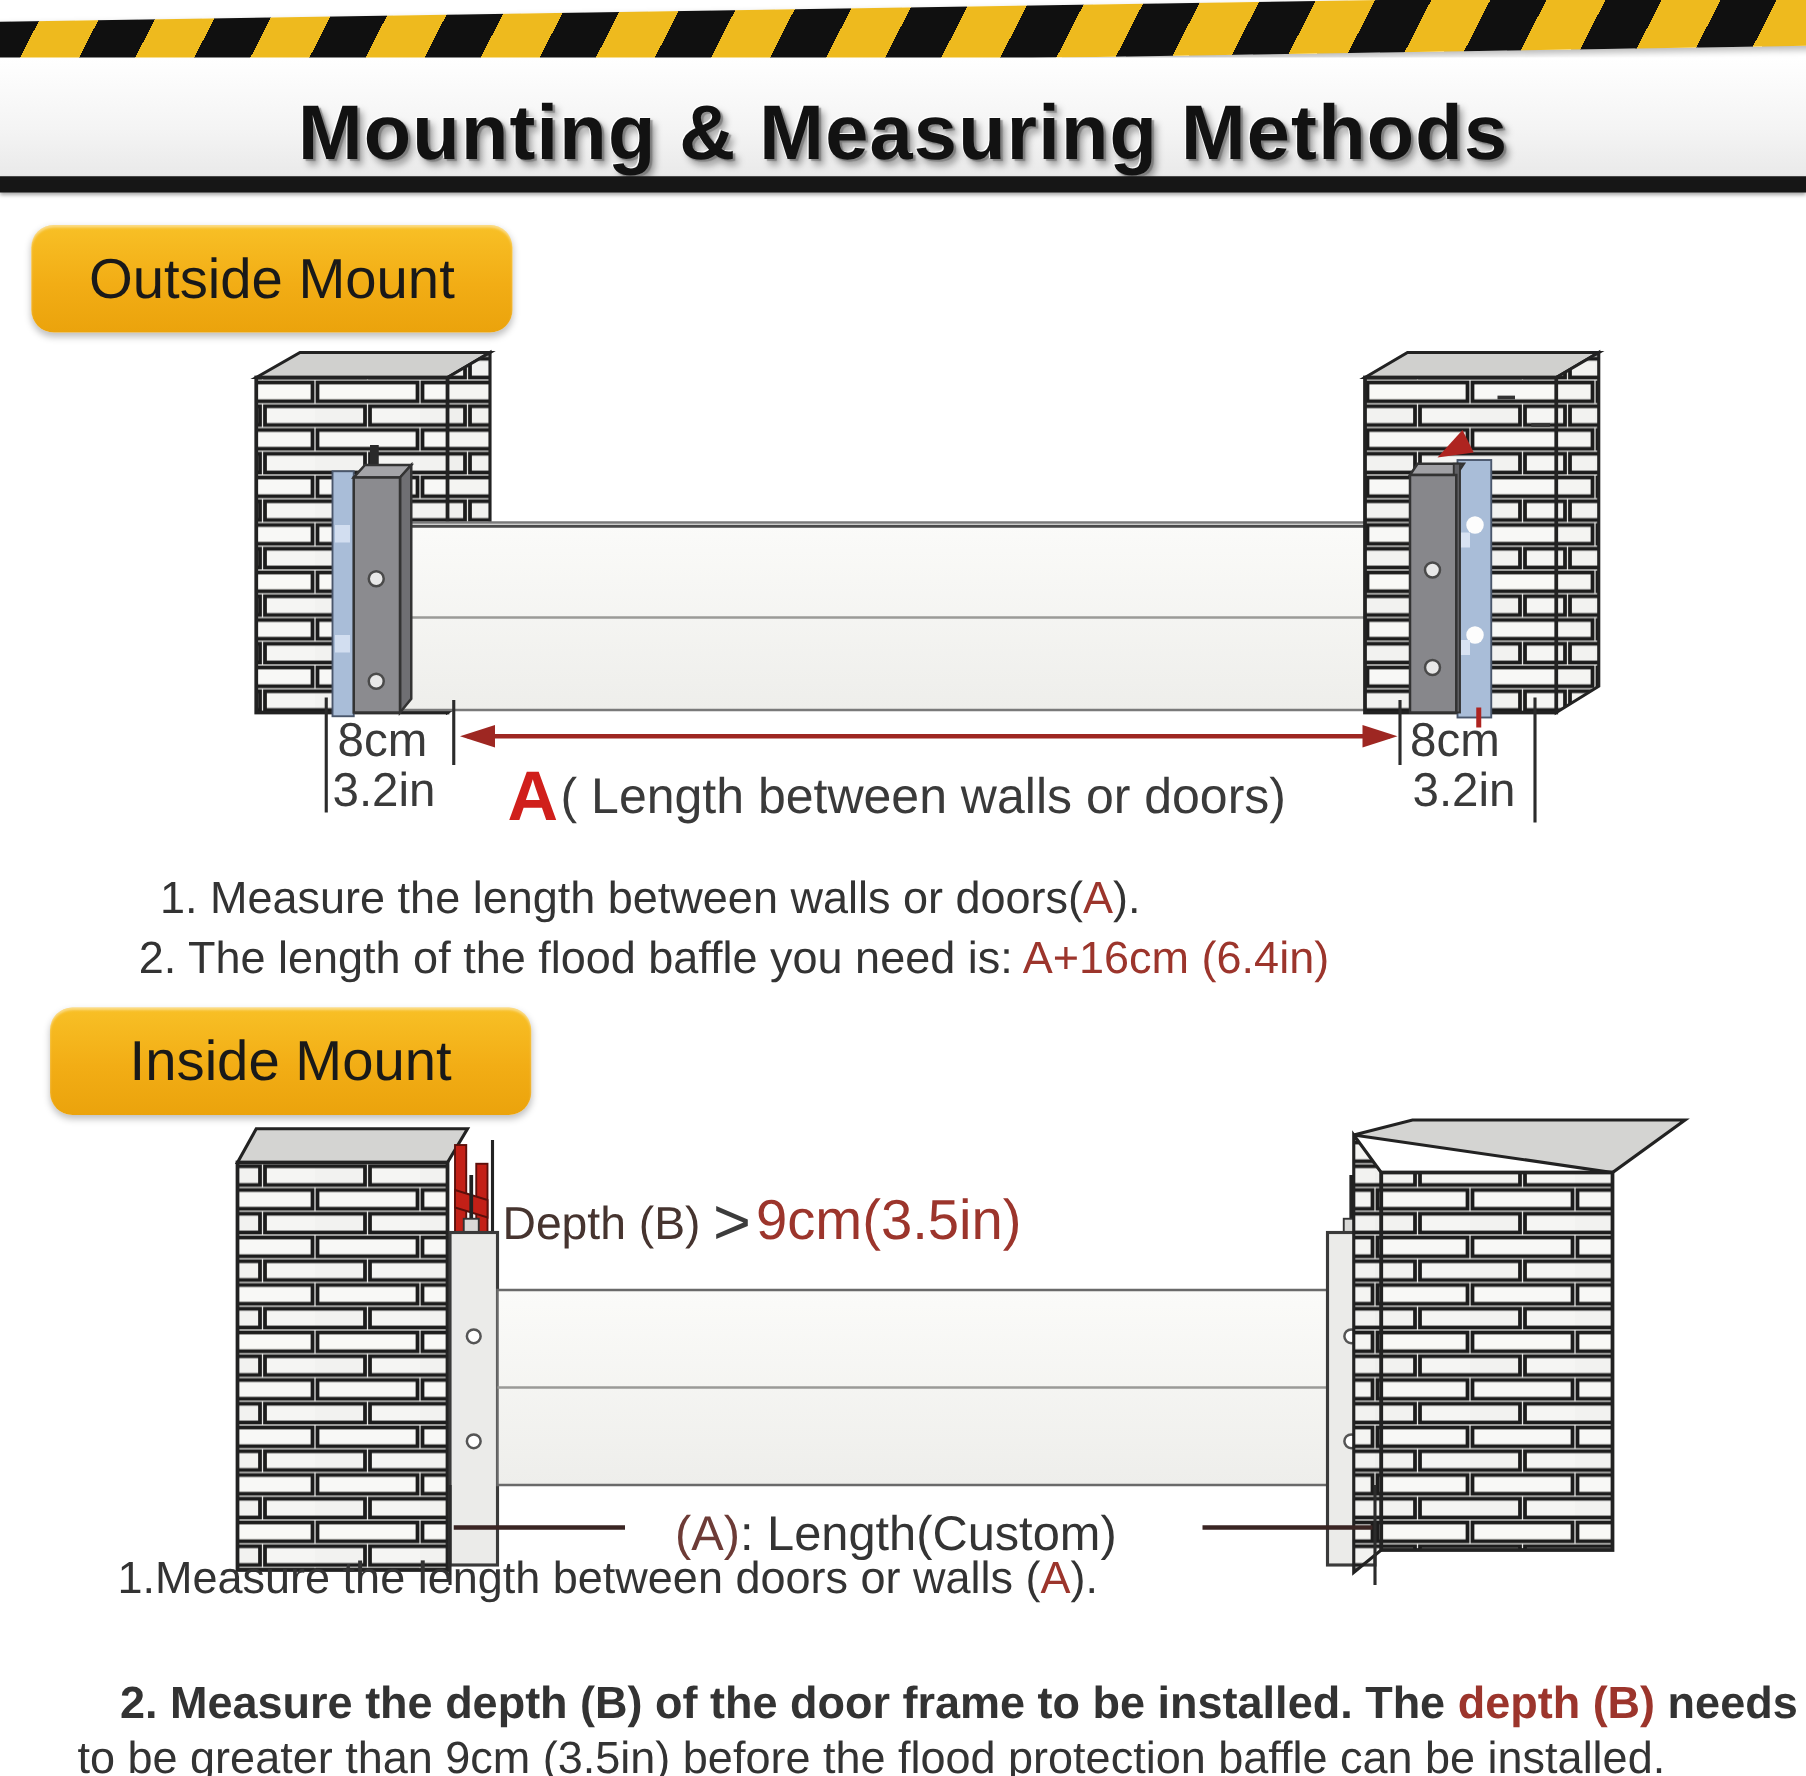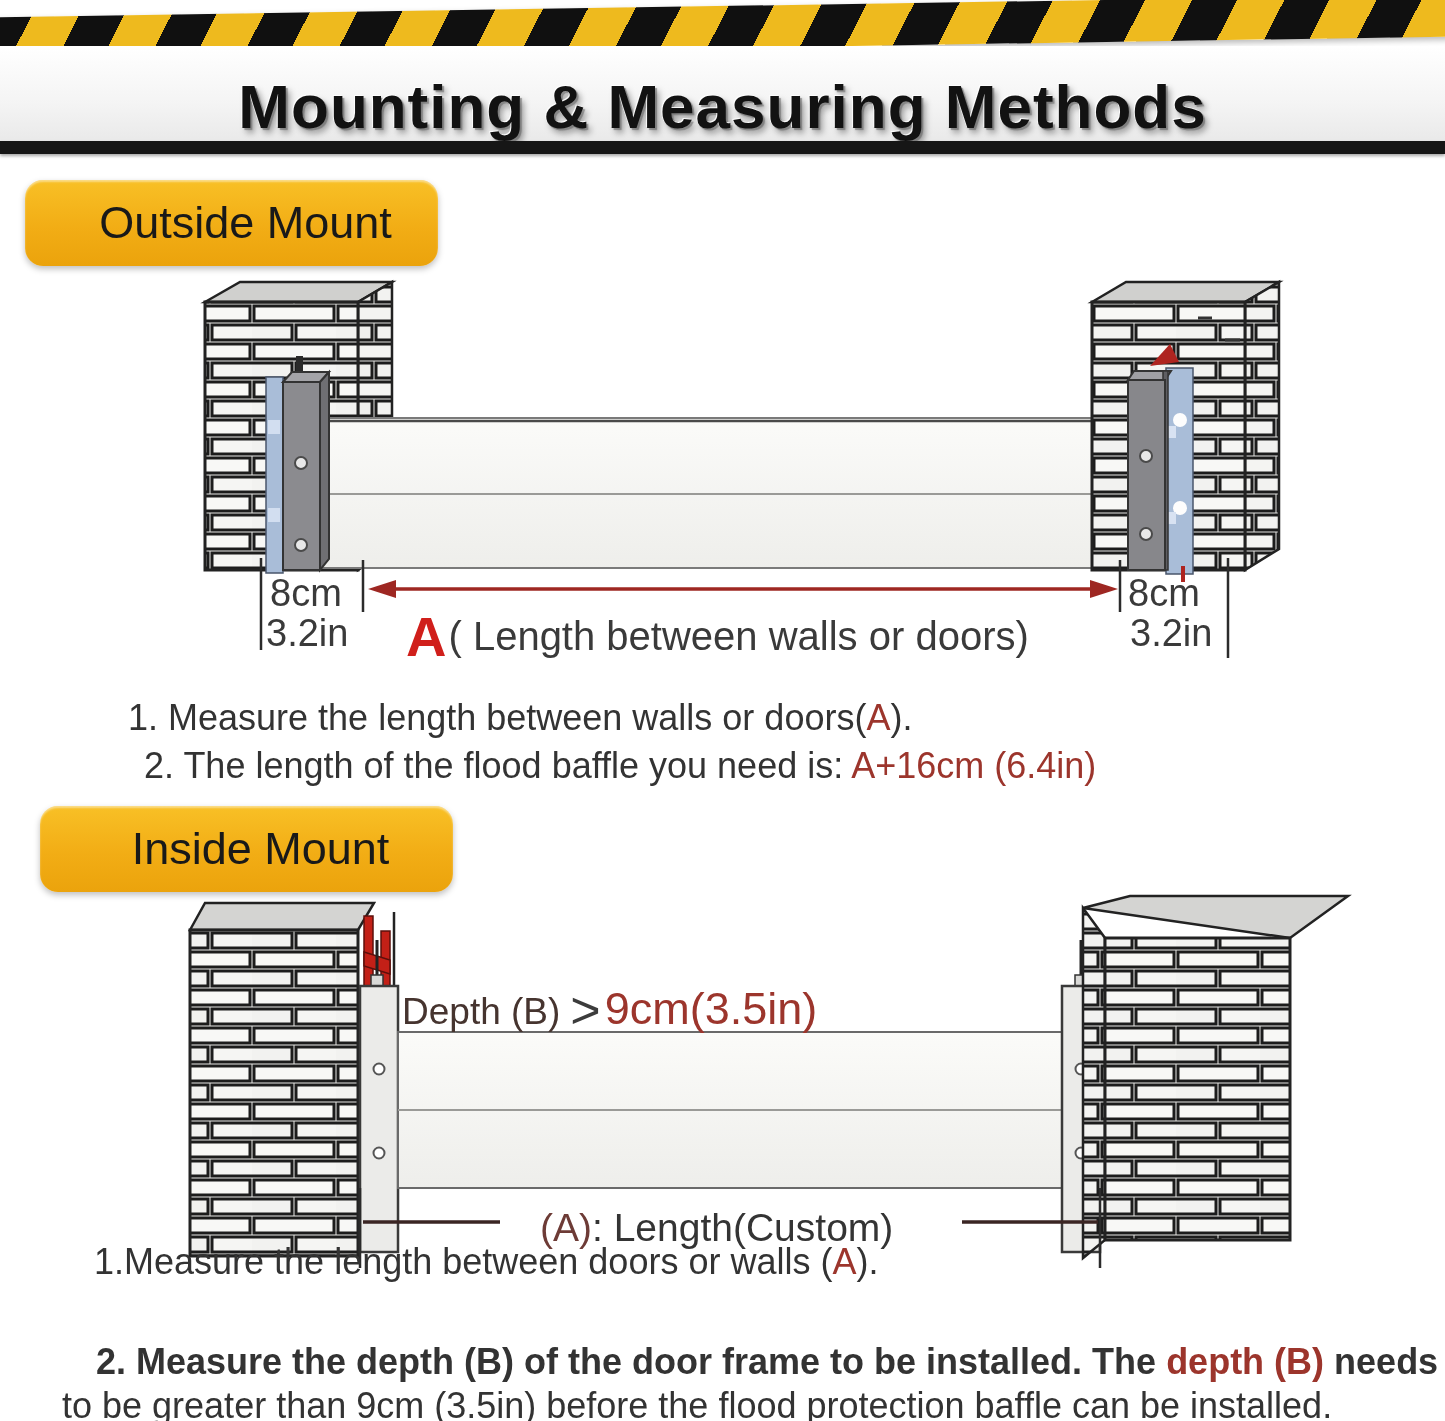--- a/index.html
+++ b/index.html
@@ -24,21 +24,21 @@
     font-size:62px;font-weight:700;letter-spacing:1px;color:#121212;white-space:nowrap;
     text-shadow:-1px -1px 0 rgba(255,255,255,.85), 2px 2px 1px rgba(90,90,90,.55), 4px 5px 6px rgba(0,0,0,.35);
   }
   .black-bar{position:absolute;left:0;right:0;top:141px;height:13px;background:#161616;box-shadow:0 2px 3px rgba(0,0,0,.35);}
   
   .badge{
     position:absolute;left:25px;width:385px;height:86px;border-radius:18px;
     background:linear-gradient(180deg,#f8c026 0%,#f2ad15 55%,#eba30c 100%);
     box-shadow:0 3px 6px rgba(0,0,0,.25), inset 0 2px 2px rgba(255,255,255,.45);
     display:flex;align-items:center;justify-content:center;
-    font-size:45px;color:#191919;white-space:nowrap;padding-left:28px;
+    font-size:45px;color:#191919;white-space:nowrap;
   }
   
   .meas{font-size:38px;color:#3a3a3a;white-space:nowrap;line-height:1;}
   .arrow-label{white-space:nowrap;}
   .arrow-label .letter{font-size:56px;font-weight:700;color:#d01f1b;vertical-align:-6px;margin-right:2px;}
   .arrow-label .rest{font-size:40px;color:#3a3a3a;}
   .step{font-size:36px;color:#333;white-space:nowrap;line-height:1.2;}
   .hl{color:#9c352c;}
   .depth-line{white-space:nowrap;}
   .depth-line .lbl{font-size:37px;color:#46342f;}
@@ -200,25 +200,25 @@
   <div class="abs meas" style="left:1128px;top:574px;">8cm</div>
   <div class="abs meas" style="left:1130px;top:614px;">3.2in</div>
 
   <div class="abs arrow-label" style="left:406px;top:604px;">
     <span class="letter">A</span><span class="rest">( Length between walls or doors)</span>
   </div>
 
   <div class="abs step" style="left:128px;top:696px;text-align:right;">
     <span>1. Measure the length between walls or doors(</span><span class="hl">A</span><span>).</span>
   </div>
-  <div class="abs step" style="left:144px;top:744px;">
+  <div class="abs step" style="left:111px;top:744px;">
     <span>2. The length of the flood baffle you need is: </span><span class="hl">A+16cm (6.4in)</span>
   </div>
 
-  <div class="abs depth-line" style="left:402px;top:980px;">
+  <div class="abs depth-line" style="left:402px;top:948px;">
     <span class="lbl">Depth (B)</span><span class="gt">&gt;</span><span class="val">9cm(3.5in)</span>
   </div>
 
   <div class="abs len-label" style="left:540px;top:1206px;">
     <span class="la">(A)</span><span>: Length(Custom)</span>
   </div>
 
   <div class="abs step" style="left:94px;top:1240px;">
     <span>1.Measure the length between doors or walls (</span><span class="hl">A</span><span>).</span>
   </div>

